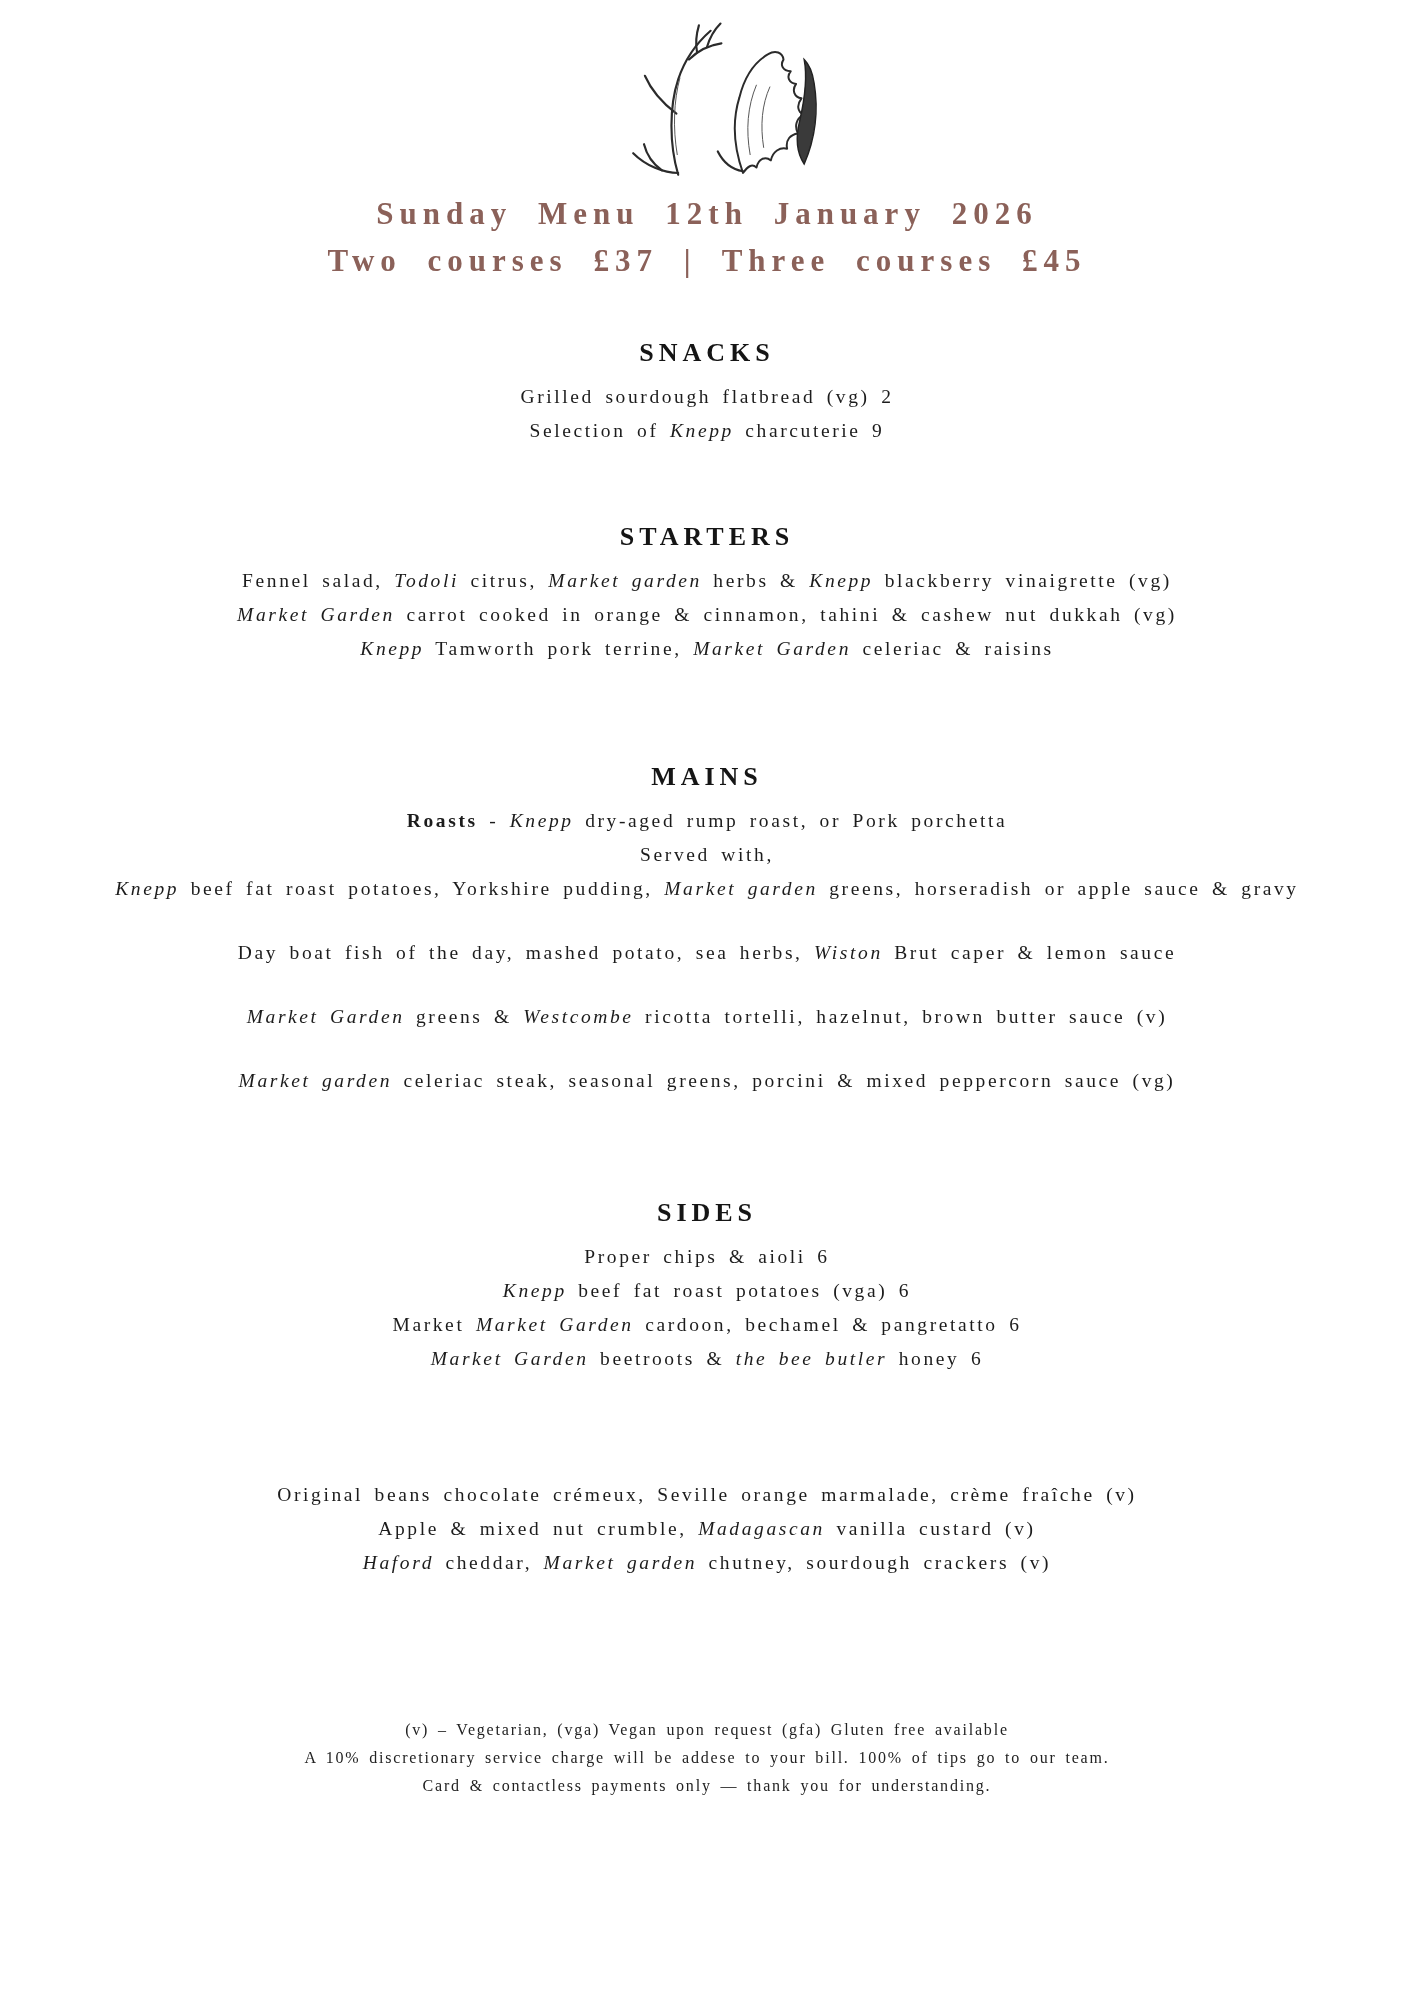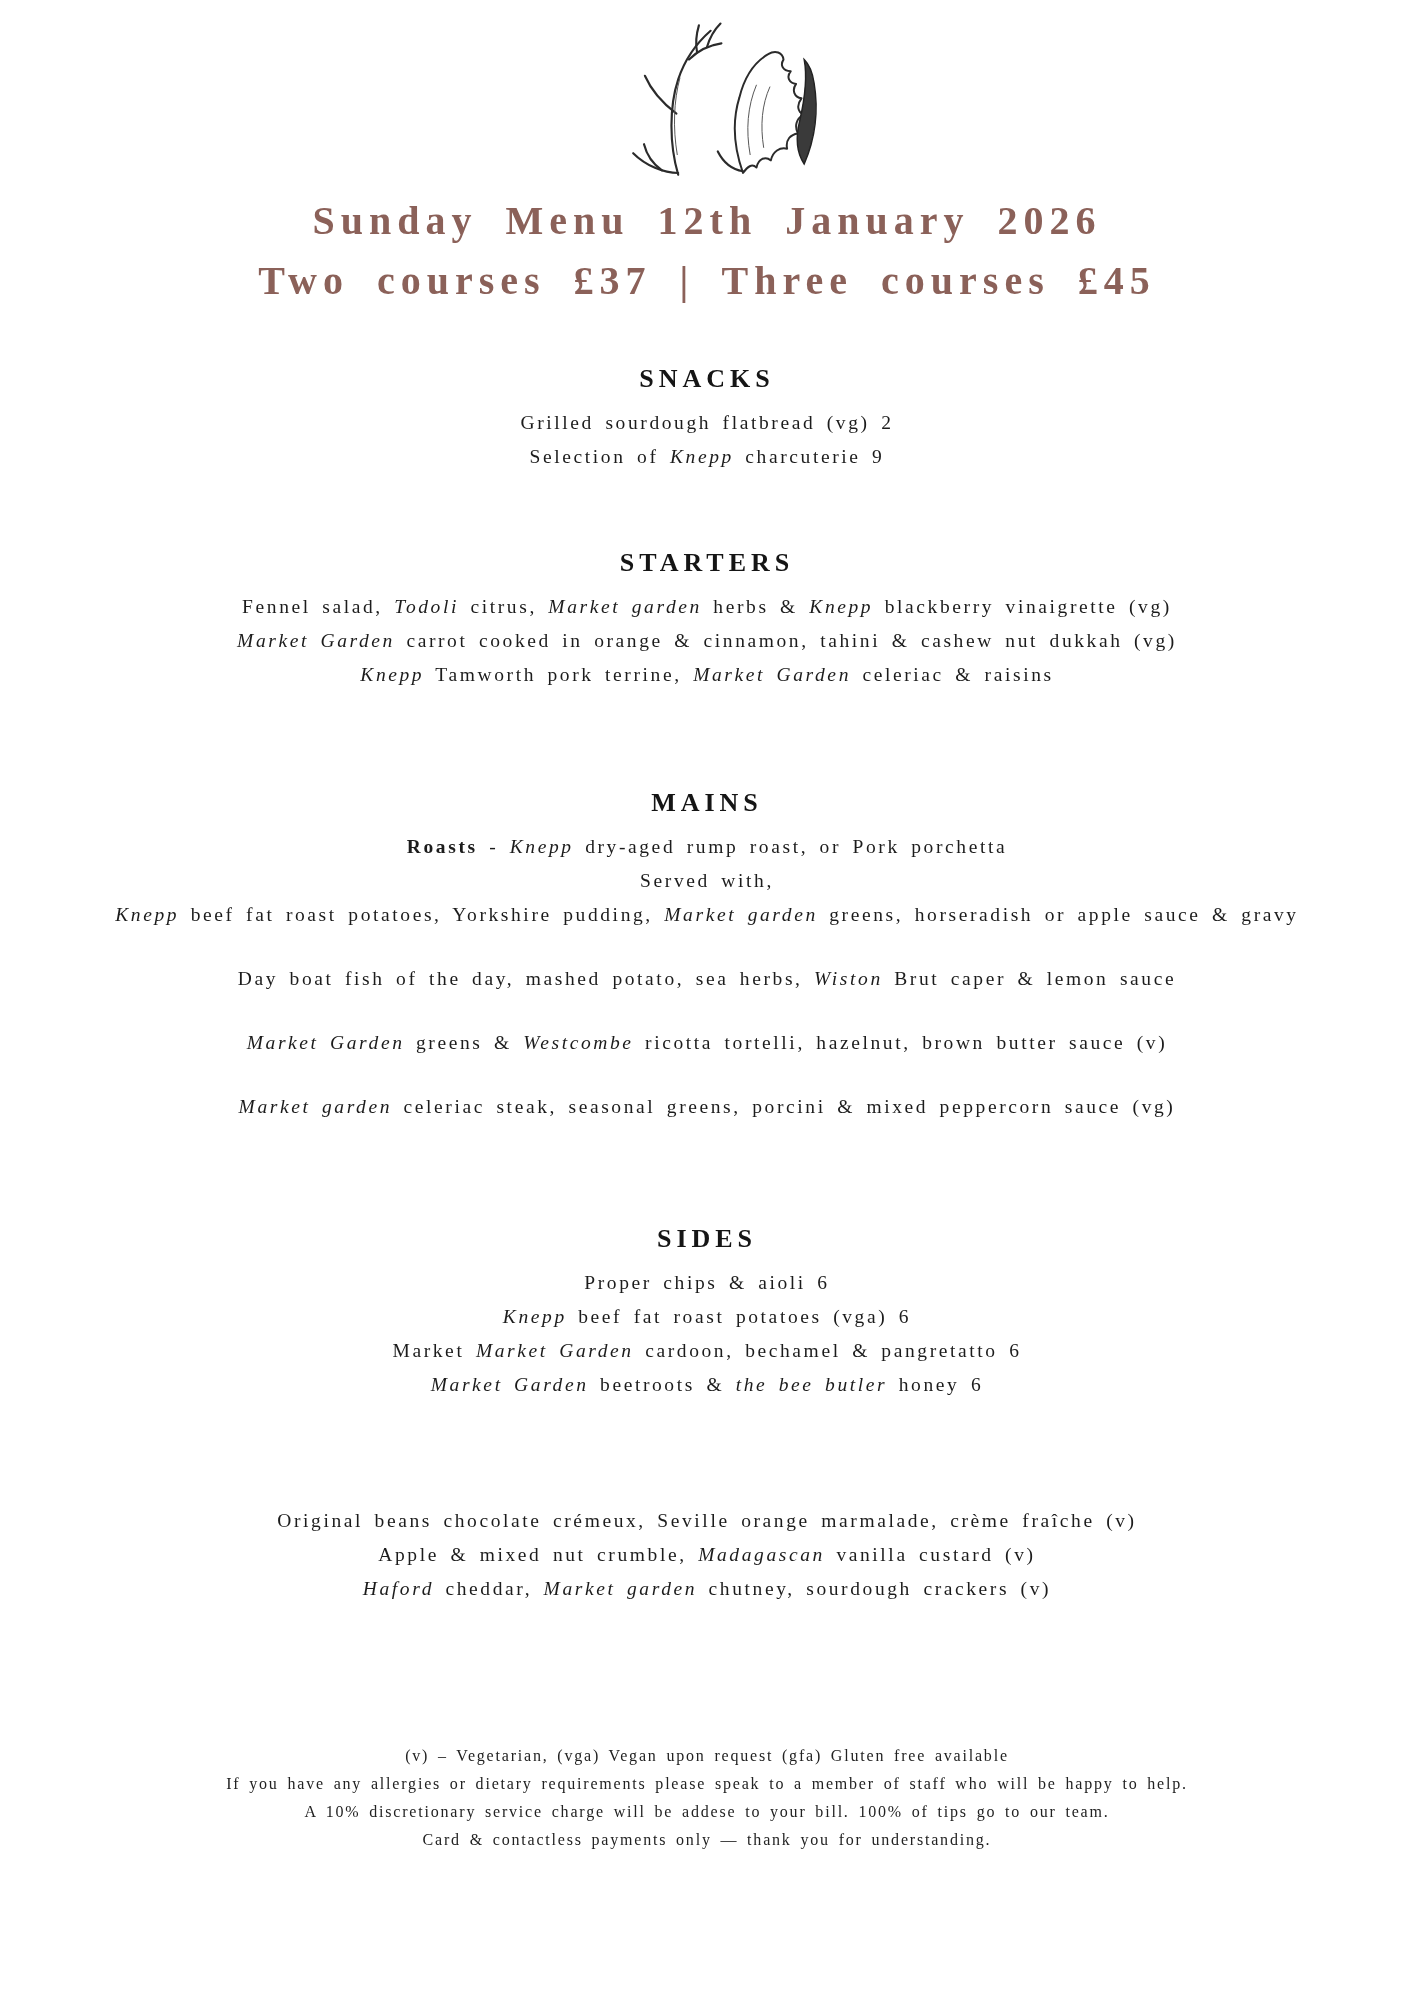--- a/index.html
+++ b/index.html
@@ -20,21 +20,21 @@
   }
   .antlers {
     margin: 0 auto;
     width: 260px;
     height: 162px;
     display: block;
   }
   .title {
     color: var(--title-color, #8b6159);
     font-weight: bold;
-    font-size: 40px;
+    font-size: 31px;
     letter-spacing: 6px;
     word-spacing: 12px;
     line-height: 1.45;
   }
   .title-line1 { margin-top: 10px; }
   .title-line2 { margin-top: 2px; }
   .menu-sections { width: 1334px; margin: 0 auto; }
   .menu-section { margin-top: 74px; }
   .menu-section.sec-0 { margin-top: 54px; }
   .menu-section.sec-2 { margin-top: 96px; }
@@ -137,18 +137,17 @@
       </section>
       <section class="menu-section sec-4">
         <p class="menu-line"><span>Original beans chocolate crémeux, Seville orange marmalade, crème fraîche (v)</span></p>
         <p class="menu-line"><span>Apple &amp; mixed nut crumble, </span><span class="it">Madagascan</span><span> vanilla custard (v)</span></p>
         <p class="menu-line"><span class="it">Haford</span><span> cheddar, </span><span class="it">Market garden</span><span> chutney, sourdough crackers (v)</span></p>
       </section>
     </div>
 
   <div class="footer-notes">
       <p class="footer-line">(v) – Vegetarian, (vga) Vegan upon request (gfa) Gluten free available</p>
-      <p class="footer-line">If you have any allergies or dietary requirements please speak to a member of staff who will be happy to help.</p>
       <p class="footer-line">A 10% discretionary service charge will be addese to your bill. 100% of tips go to our team.</p>
       <p class="footer-line">Card &amp; contactless payments only — thank you for understanding.</p>
     </div>
 
 </div>
 
 </body></html>

